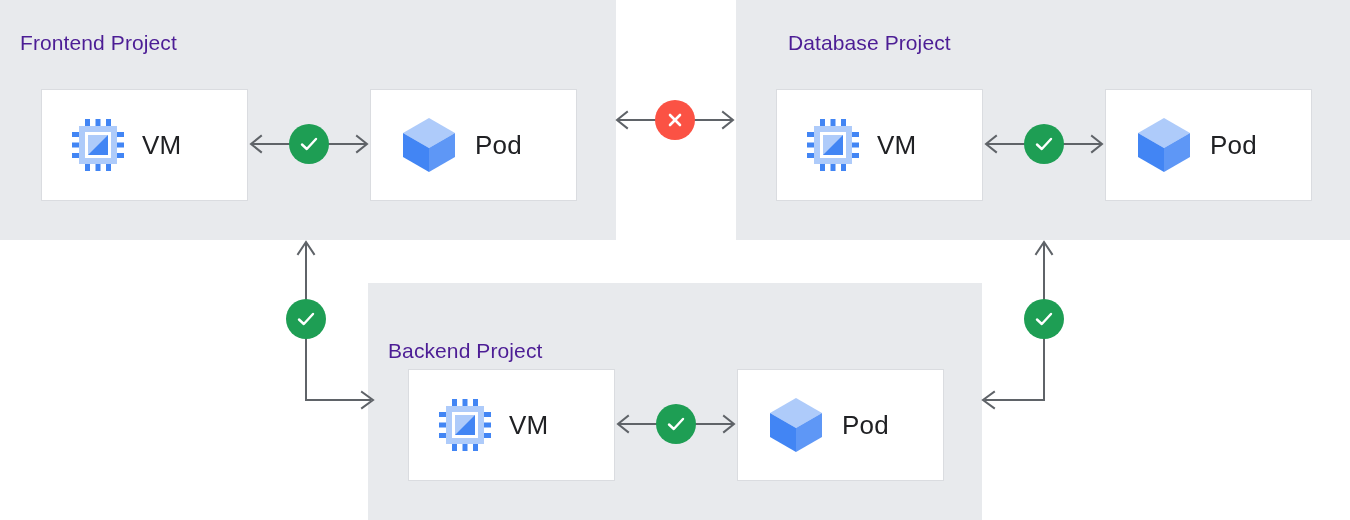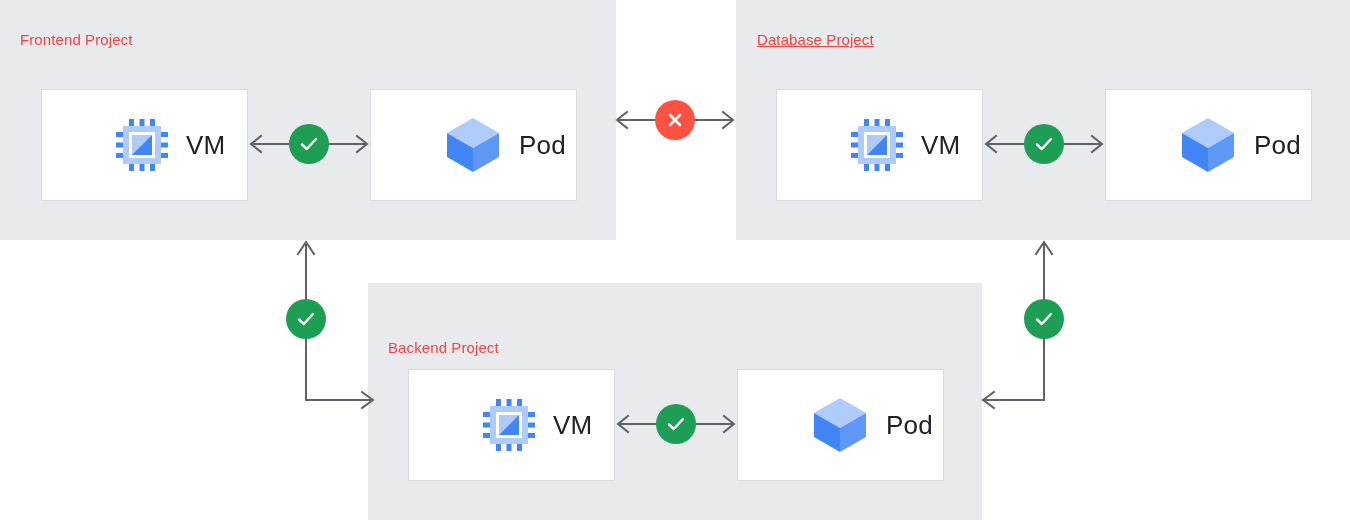--- a/index.html
+++ b/index.html
@@ -20,39 +20,38 @@
   }
 
   
   .panel {
     position: absolute;
     background: #e8eaed;
     box-sizing: border-box;
   }
   .panel-title {
     position: absolute;
-    font-size: 15px;
-    color: #ef4444;
+    font-size: 21px;
+    color: #4c1d95;
     letter-spacing: 0.1px;
     white-space: nowrap;
   }
 
   #panel-frontend { left: 0px;   top: 0px;   width: 616px; height: 240px; }
   #panel-database { left: 736px; top: 0px;   width: 614px; height: 240px; }
   #panel-backend  { left: 368px; top: 283px; width: 614px; height: 237px; }
 
   
   .card {
     position: absolute;
     background: #ffffff;
     border: 1px solid #dadce0;
     box-sizing: border-box;
     display: flex;
     align-items: center;
-    padding-left: 44px;
   }
   .card-inner {
     display: flex;
     align-items: center;
     gap: 18px;
     padding-left: 30px;
   }
   .card-label {
     font-size: 26px;
     color: #202124;
@@ -181,21 +180,21 @@
   <div class="badge badge-fail" id="badge-blocked">
     <svg width="20" height="20" viewBox="0 0 20 20">
       <g stroke="#ffffff" stroke-width="2.6" stroke-linecap="round">
         <line x1="5" y1="5" x2="15" y2="15"></line>
         <line x1="15" y1="5" x2="5" y2="15"></line>
       </g>
     </svg>
   </div>
 
   <div class="panel" id="panel-database"></div>
-  <div class="panel-title" style="left:757px; top:31px;text-decoration:underline;">Database Project</div>
+  <div class="panel-title" style="left:788px; top:31px;">Database Project</div>
 
   <div class="card" id="card-database-vm">
     <div class="card-inner">
       <span>
         <svg class="icon-vm" viewBox="0 0 52 52" xmlns="http://www.w3.org/2000/svg">
           <g fill="#4285f4">
             <rect x="13" y="0" width="5" height="9"></rect>
             <rect x="23.5" y="0" width="5" height="9"></rect>
             <rect x="34" y="0" width="5" height="9"></rect>
             <rect x="13" y="43" width="5" height="9"></rect>

